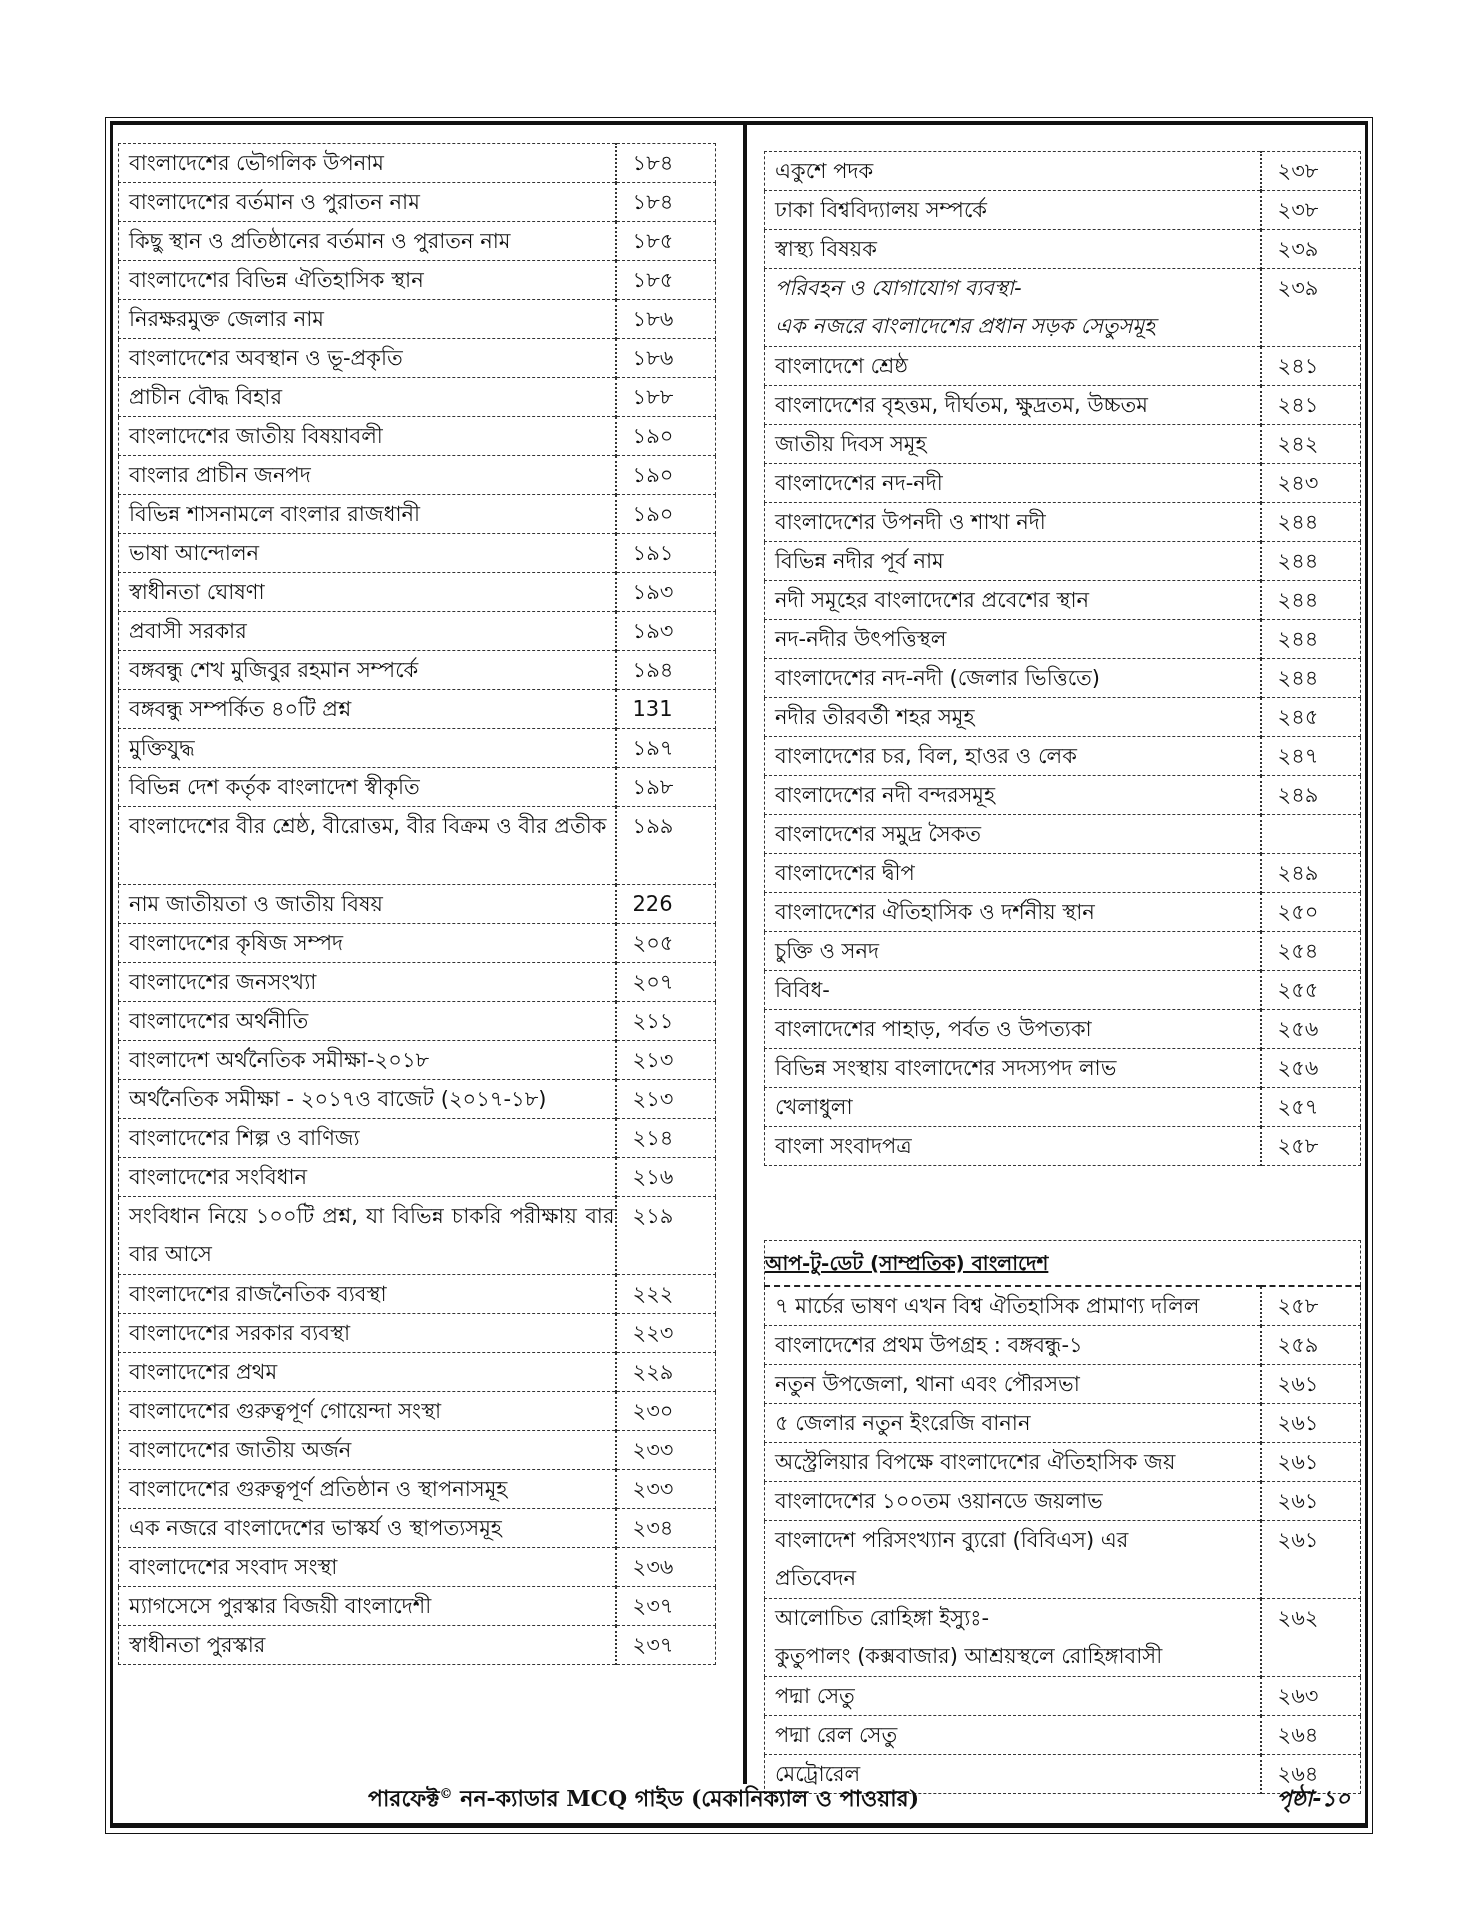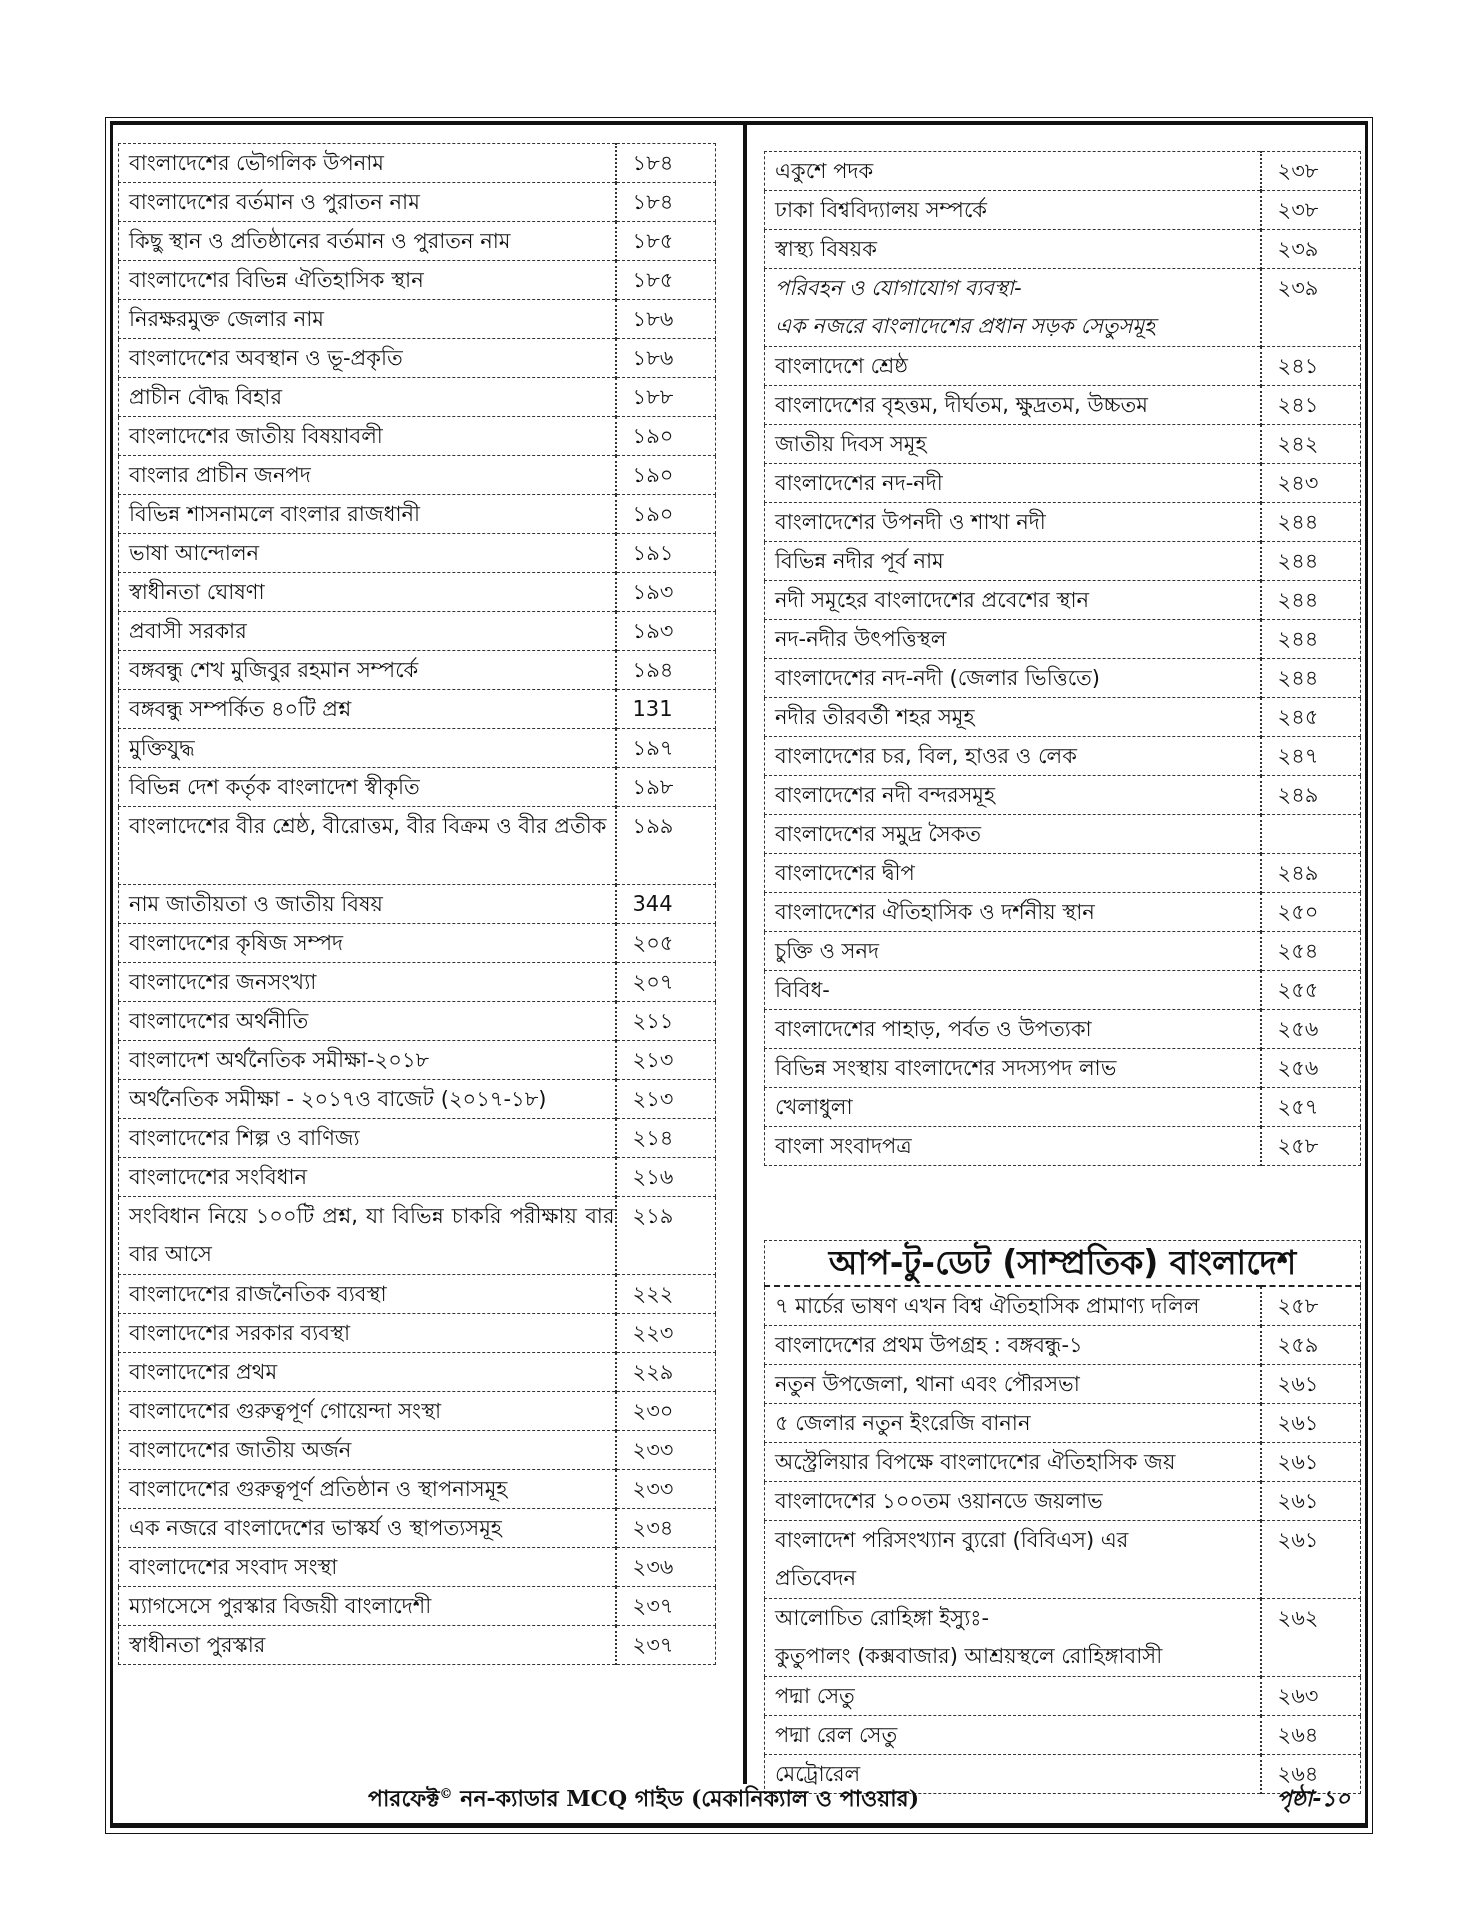--- a/index.html
+++ b/index.html
@@ -7,21 +7,21 @@
   .frame-outer { position:absolute; left:105px; top:117px; width:1268px; height:1717px; border:1.5px solid #111; box-sizing:border-box; }
   .frame-inner { position:absolute; left:110px; top:121px; width:1258px; height:1707px; border-top:4px solid #111; border-left:3px solid #111; border-right:3px solid #111; border-bottom:5px solid #111; box-sizing:border-box; }
   .col-divider { position:absolute; left:743px; top:124px; width:4px; height:1660px; background:#111; }
 
   .toc { position:absolute; border-collapse:collapse; table-layout:fixed; }
   .toc td { border:1.3px dashed #333; font-size:21px; line-height:38px; padding:0 0 0 10px; vertical-align:top; white-space:nowrap; overflow:hidden; }
   .toc td.num { padding-left:16px; font-size:21px; border-left:2px dotted #333; }
   .toc td.title.wrap { white-space:normal; text-align:justify; text-align-last:left; }
   .toc tr { height:39px; }
   .toc tr.tall { height:78px; }
-  .toc td.sec-head { text-align:center; font-weight:bold; font-size:33px; line-height:44px; padding:0; border-bottom:2.5px dashed #222; }
+  .toc td.sec-head { font-weight:bold; font-size:20px; line-height:44px; padding:0; border-bottom:2.5px dashed #222;text-decoration:underline; }
 
   #left-toc { left:118px; top:143px; width:597px; }
   #left-toc col.c1 { width:497px; }
   #left-toc col.c2 { width:100px; }
 
   #right-toc { left:764px; top:151px; width:596px; }
   #right-toc col.c1 { width:496px; }
   #right-toc col.c2 { width:100px; }
 
   #recent-toc { left:764px; top:1240px; width:596px; }
@@ -113,21 +113,21 @@
       <tr>
         <td class="title">বিভিন্ন দেশ কর্তৃক বাংলাদেশ স্বীকৃতি</td>
         <td class="num">১৯৮</td>
       </tr>
       <tr class="tall">
         <td class="title wrap">বাংলাদেশের বীর শ্রেষ্ঠ, বীরোত্তম, বীর বিক্রম ও বীর প্রতীক</td>
         <td class="num">১৯৯</td>
       </tr>
       <tr>
         <td class="title">নাম জাতীয়তা ও জাতীয় বিষয়</td>
-        <td class="num">344</td>
+        <td class="num">226</td>
       </tr>
       <tr>
         <td class="title">বাংলাদেশের কৃষিজ সম্পদ</td>
         <td class="num">২০৫</td>
       </tr>
       <tr>
         <td class="title">বাংলাদেশের জনসংখ্যা</td>
         <td class="num">২০৭</td>
       </tr>
       <tr>

